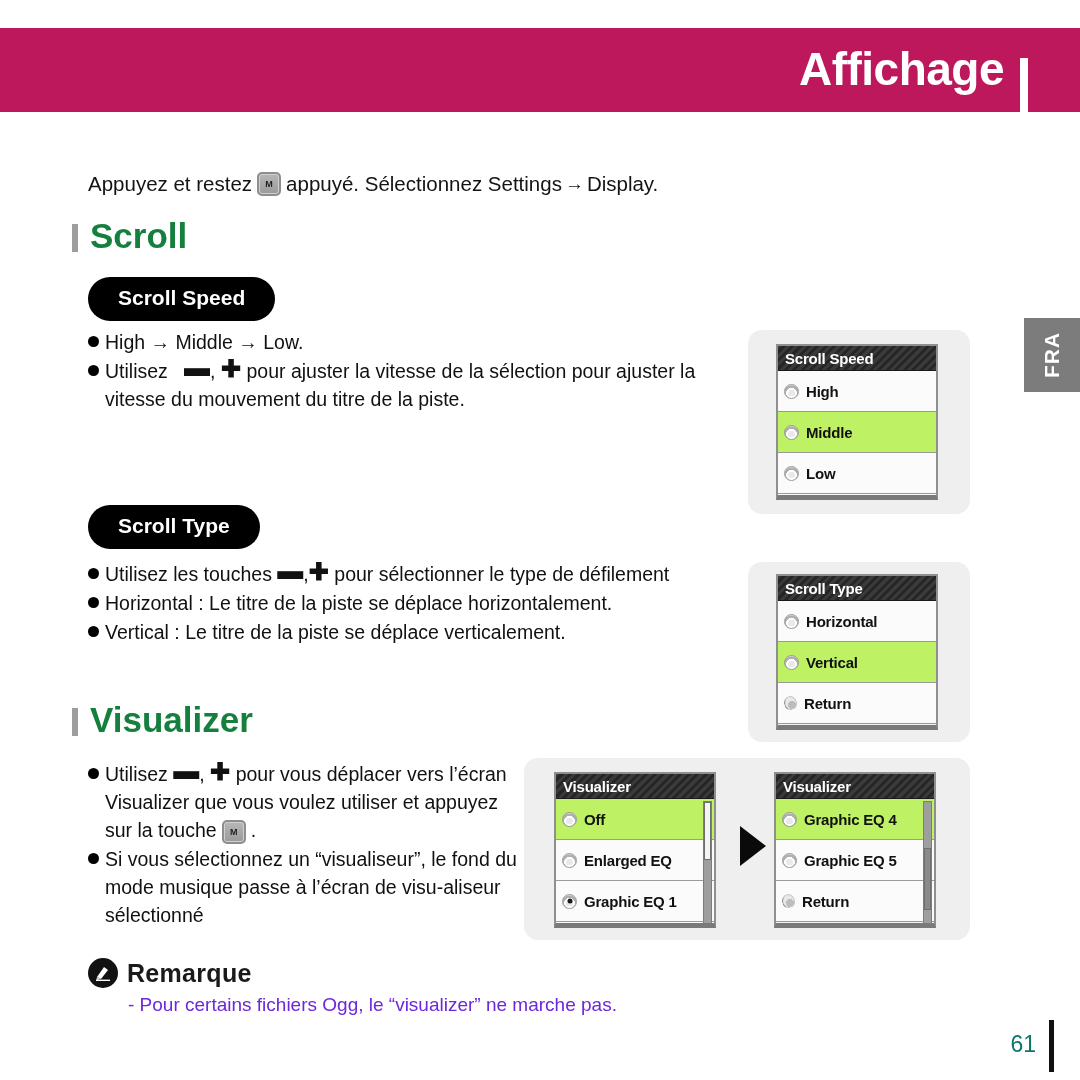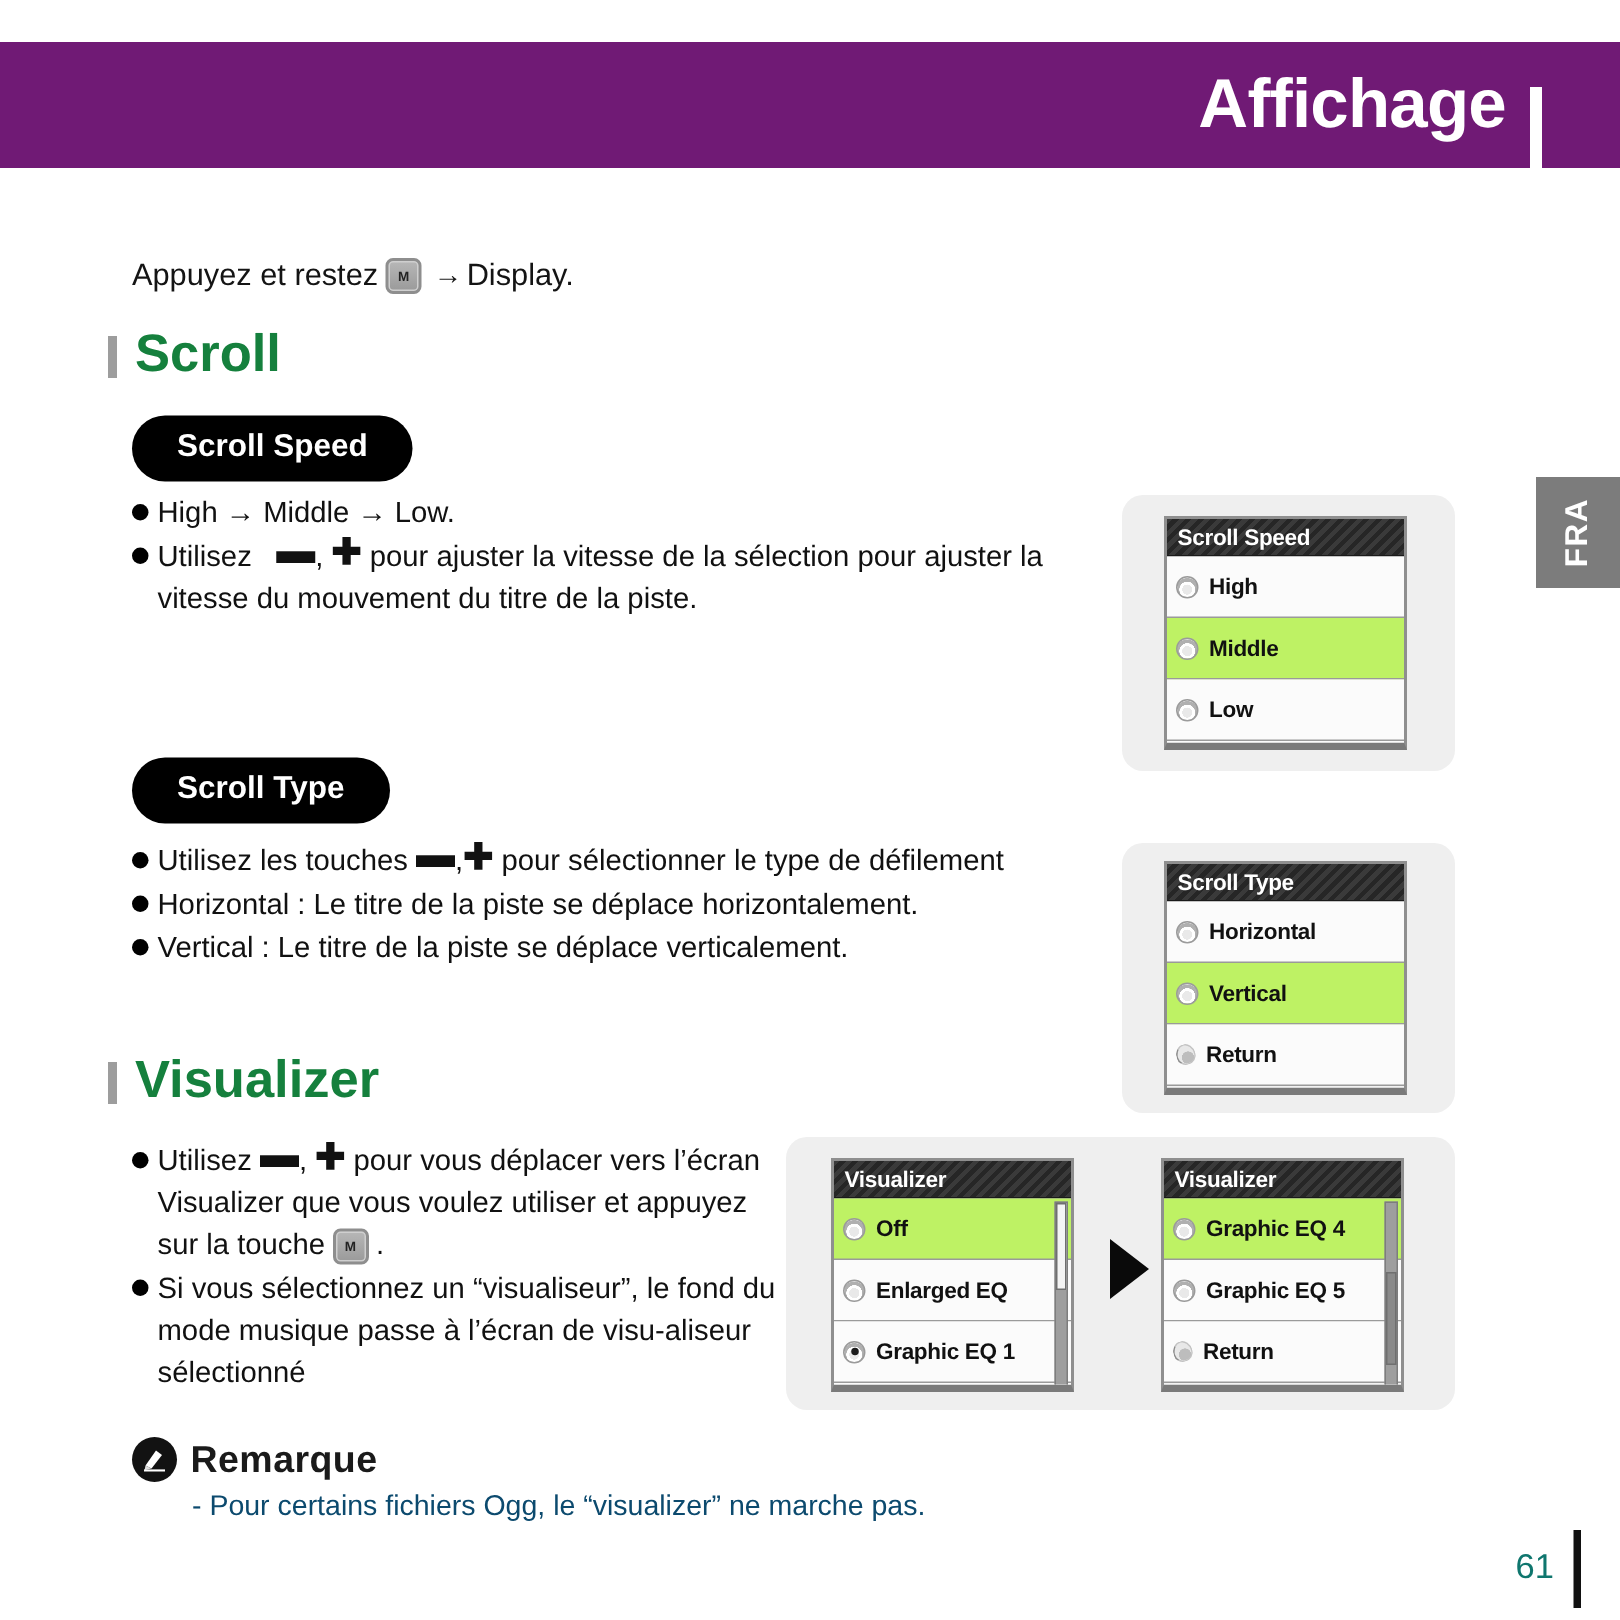--- a/index.html
+++ b/index.html
@@ -8,21 +8,21 @@
     background: #ffffff;
     font-family: "Liberation Sans", sans-serif;
     overflow: hidden;
   }
   .page { position: relative; width: 1080px; height: 1080px; background:#fff; }
 
   
   .header {
     position: absolute; left: 0; top: 28px;
     width: 1080px; height: 84px;
-    background: #701a75;
+    background: #be185d;
   }
   .header-title {
     position: absolute; right: 76px; top: 50%;
     transform: translateY(-52%);
     color: #ffffff;
     font-size: 46px; font-weight: bold;
     letter-spacing: -0.5px;
     white-space: nowrap;
   }
   .header-bar {
@@ -189,21 +189,21 @@
   }
   .note-ico svg { position: absolute; left: 6px; top: 6px; }
   .note-title {
     font-size: 25px; font-weight: bold; color: #1a1a1a;
     -webkit-text-stroke: 0.6px #ffffff;
     paint-order: stroke fill;
     letter-spacing: 0.3px;
   }
   .note-body {
     margin-top: 6px; margin-left: 40px;
-    font-size: 19px; color: #0c4a6e; white-space: nowrap;
+    font-size: 19px; color: #6d28d9; white-space: nowrap;
   }
 
   
   .pgnum {
     position: absolute; right: 44px; bottom: 22px;
     font-size: 23px; color: #0f766e;
   }
   .pgbar {
     position: absolute; right: 26px; bottom: 8px;
     width: 5px; height: 52px; background: #111;
@@ -219,20 +219,21 @@
     <div class="header-bar"></div>
   </div>
 
   <div class="fra">
     <span>FRA</span>
   </div>
 
   <div class="intro">
     <span>Appuyez et restez</span>
     <span class="mkey"></span>
+    <span>appuyé. Sélectionnez Settings</span>
     <span class="arr">→</span>
     <span>Display.</span>
   </div>
 
   <div class="sect" style="left:72px; top:216px;">
     <span class="tick"></span>
     <span>Scroll</span>
   </div>
 
   <div class="pill" style="left:88px; top:277px;">Scroll Speed</div>

